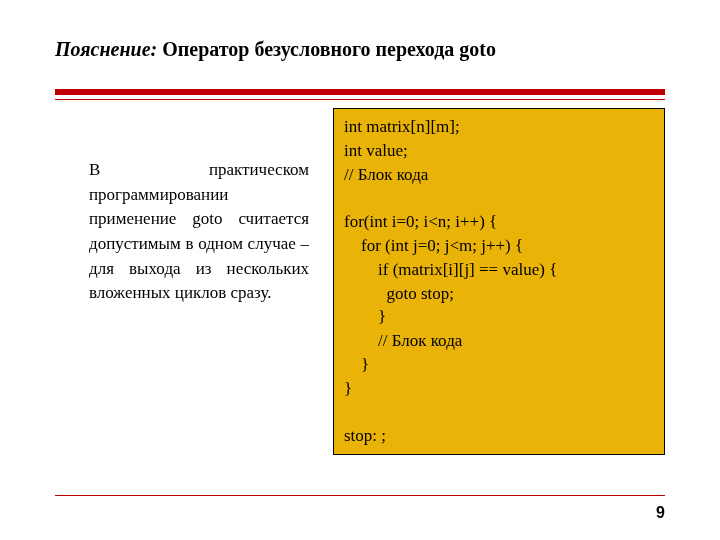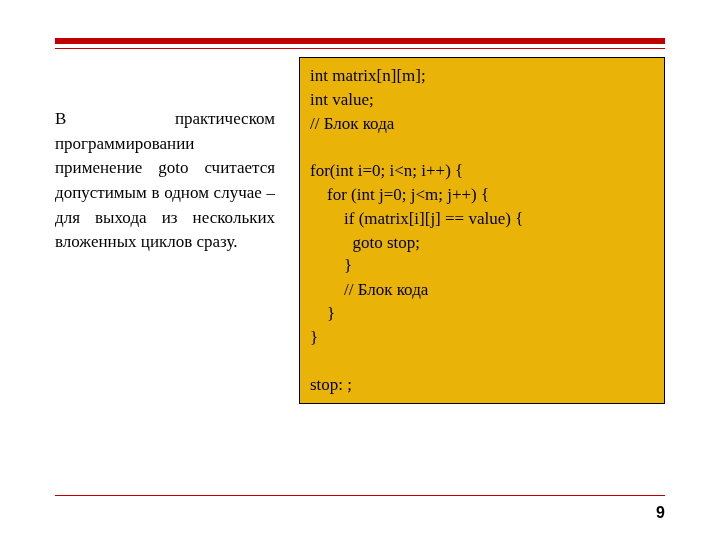--- a/index.html
+++ b/index.html
@@ -41,20 +41,21 @@
     gap: 24px;
     align-items: flex-start;
     margin-top: 2px;
   }
   .desc {
     width: 220px;
     font-size: 17px;
     line-height: 1.45;
     text-align: justify;
     padding-top: 50px;
+    margin-left: 34px;
   }
   .code-box {
     flex: 1;
     border: 1.5px solid #000000;
     background: #eab308;
     padding: 6px 10px 6px 10px;
     font-family: "Times New Roman", serif;
     font-size: 17px;
     line-height: 1.4;
     white-space: pre-wrap;
@@ -73,20 +74,24 @@
     bottom: 18px;
     font-size: 16px;
     font-weight: bold;
     font-family: Arial, sans-serif;
   }
 </style>
 </head>
 <body>
 <div class="slide">
 
+  <div class="title">
+    <span class="prefix">Пояснение:</span>
+    <span> Оператор безусловного перехода goto</span>
+  </div>
 
   <div class="rule"></div>
   <div class="subrule"></div>
 
   <div class="content">
     <div class="desc">В практическом программировании применение goto считается допустимым в одном случае – для выхода из нескольких вложенных циклов сразу.</div>
     <div class="code-box">int matrix[n][m];
 int value;
 // Блок кода
 

